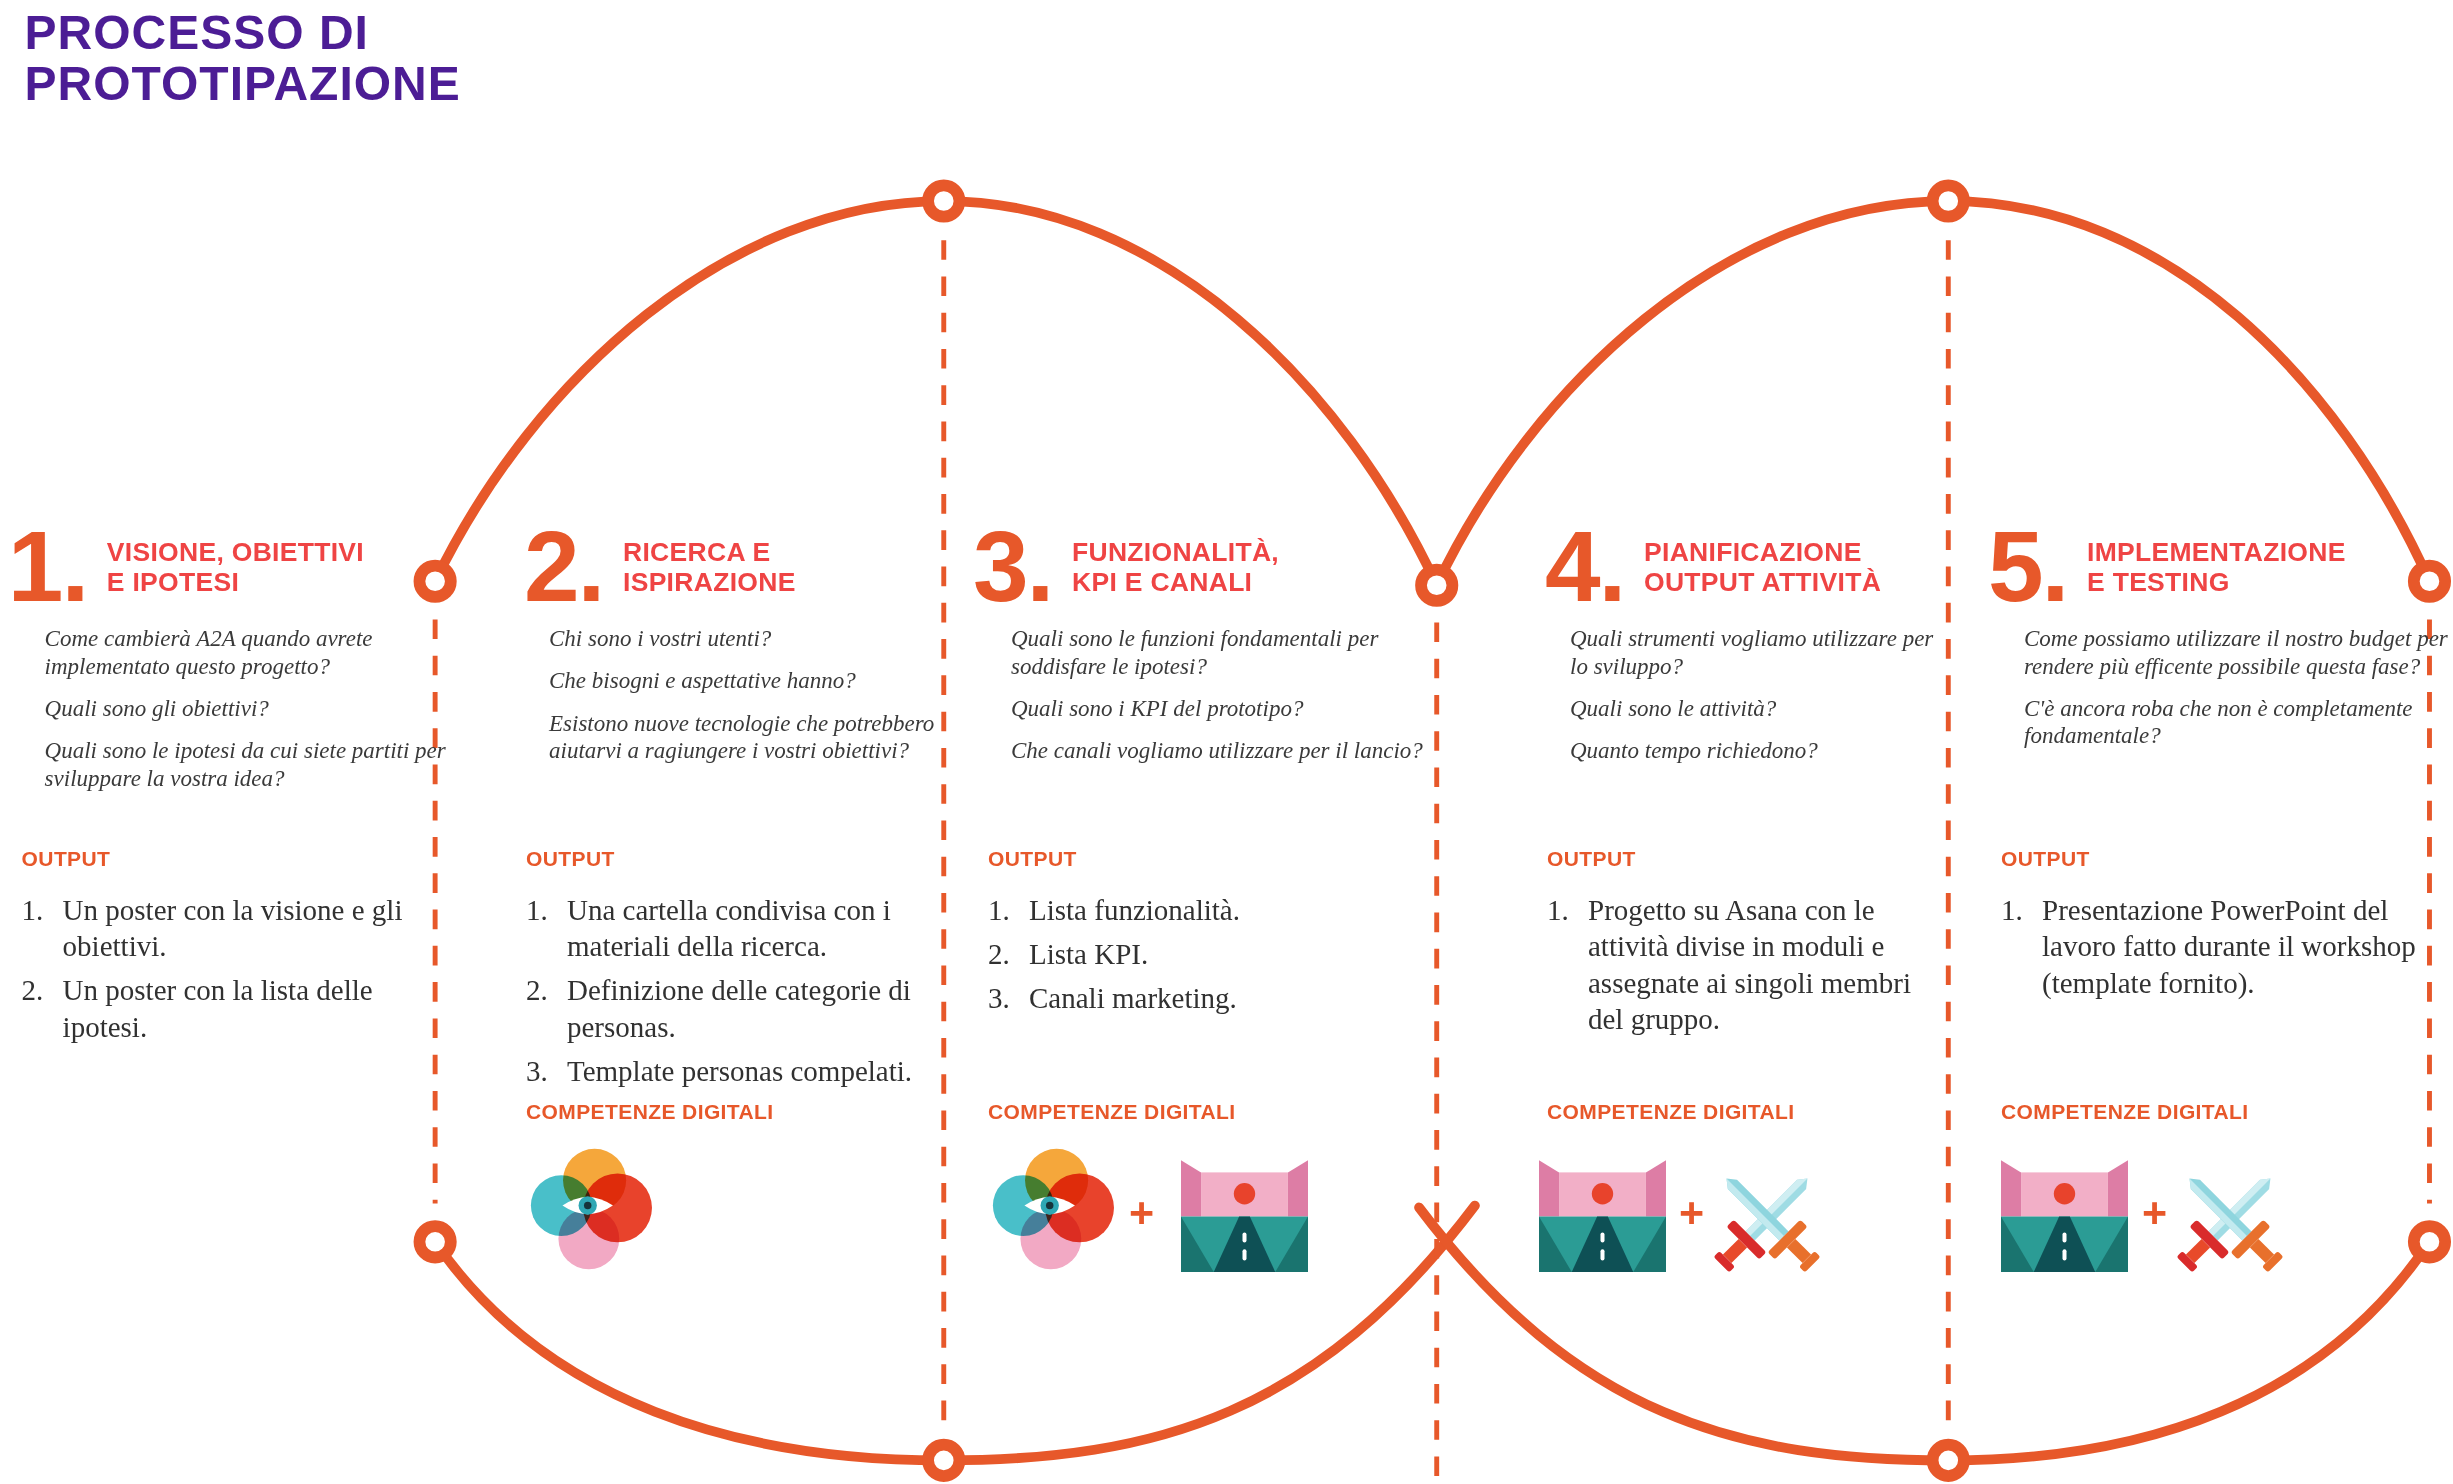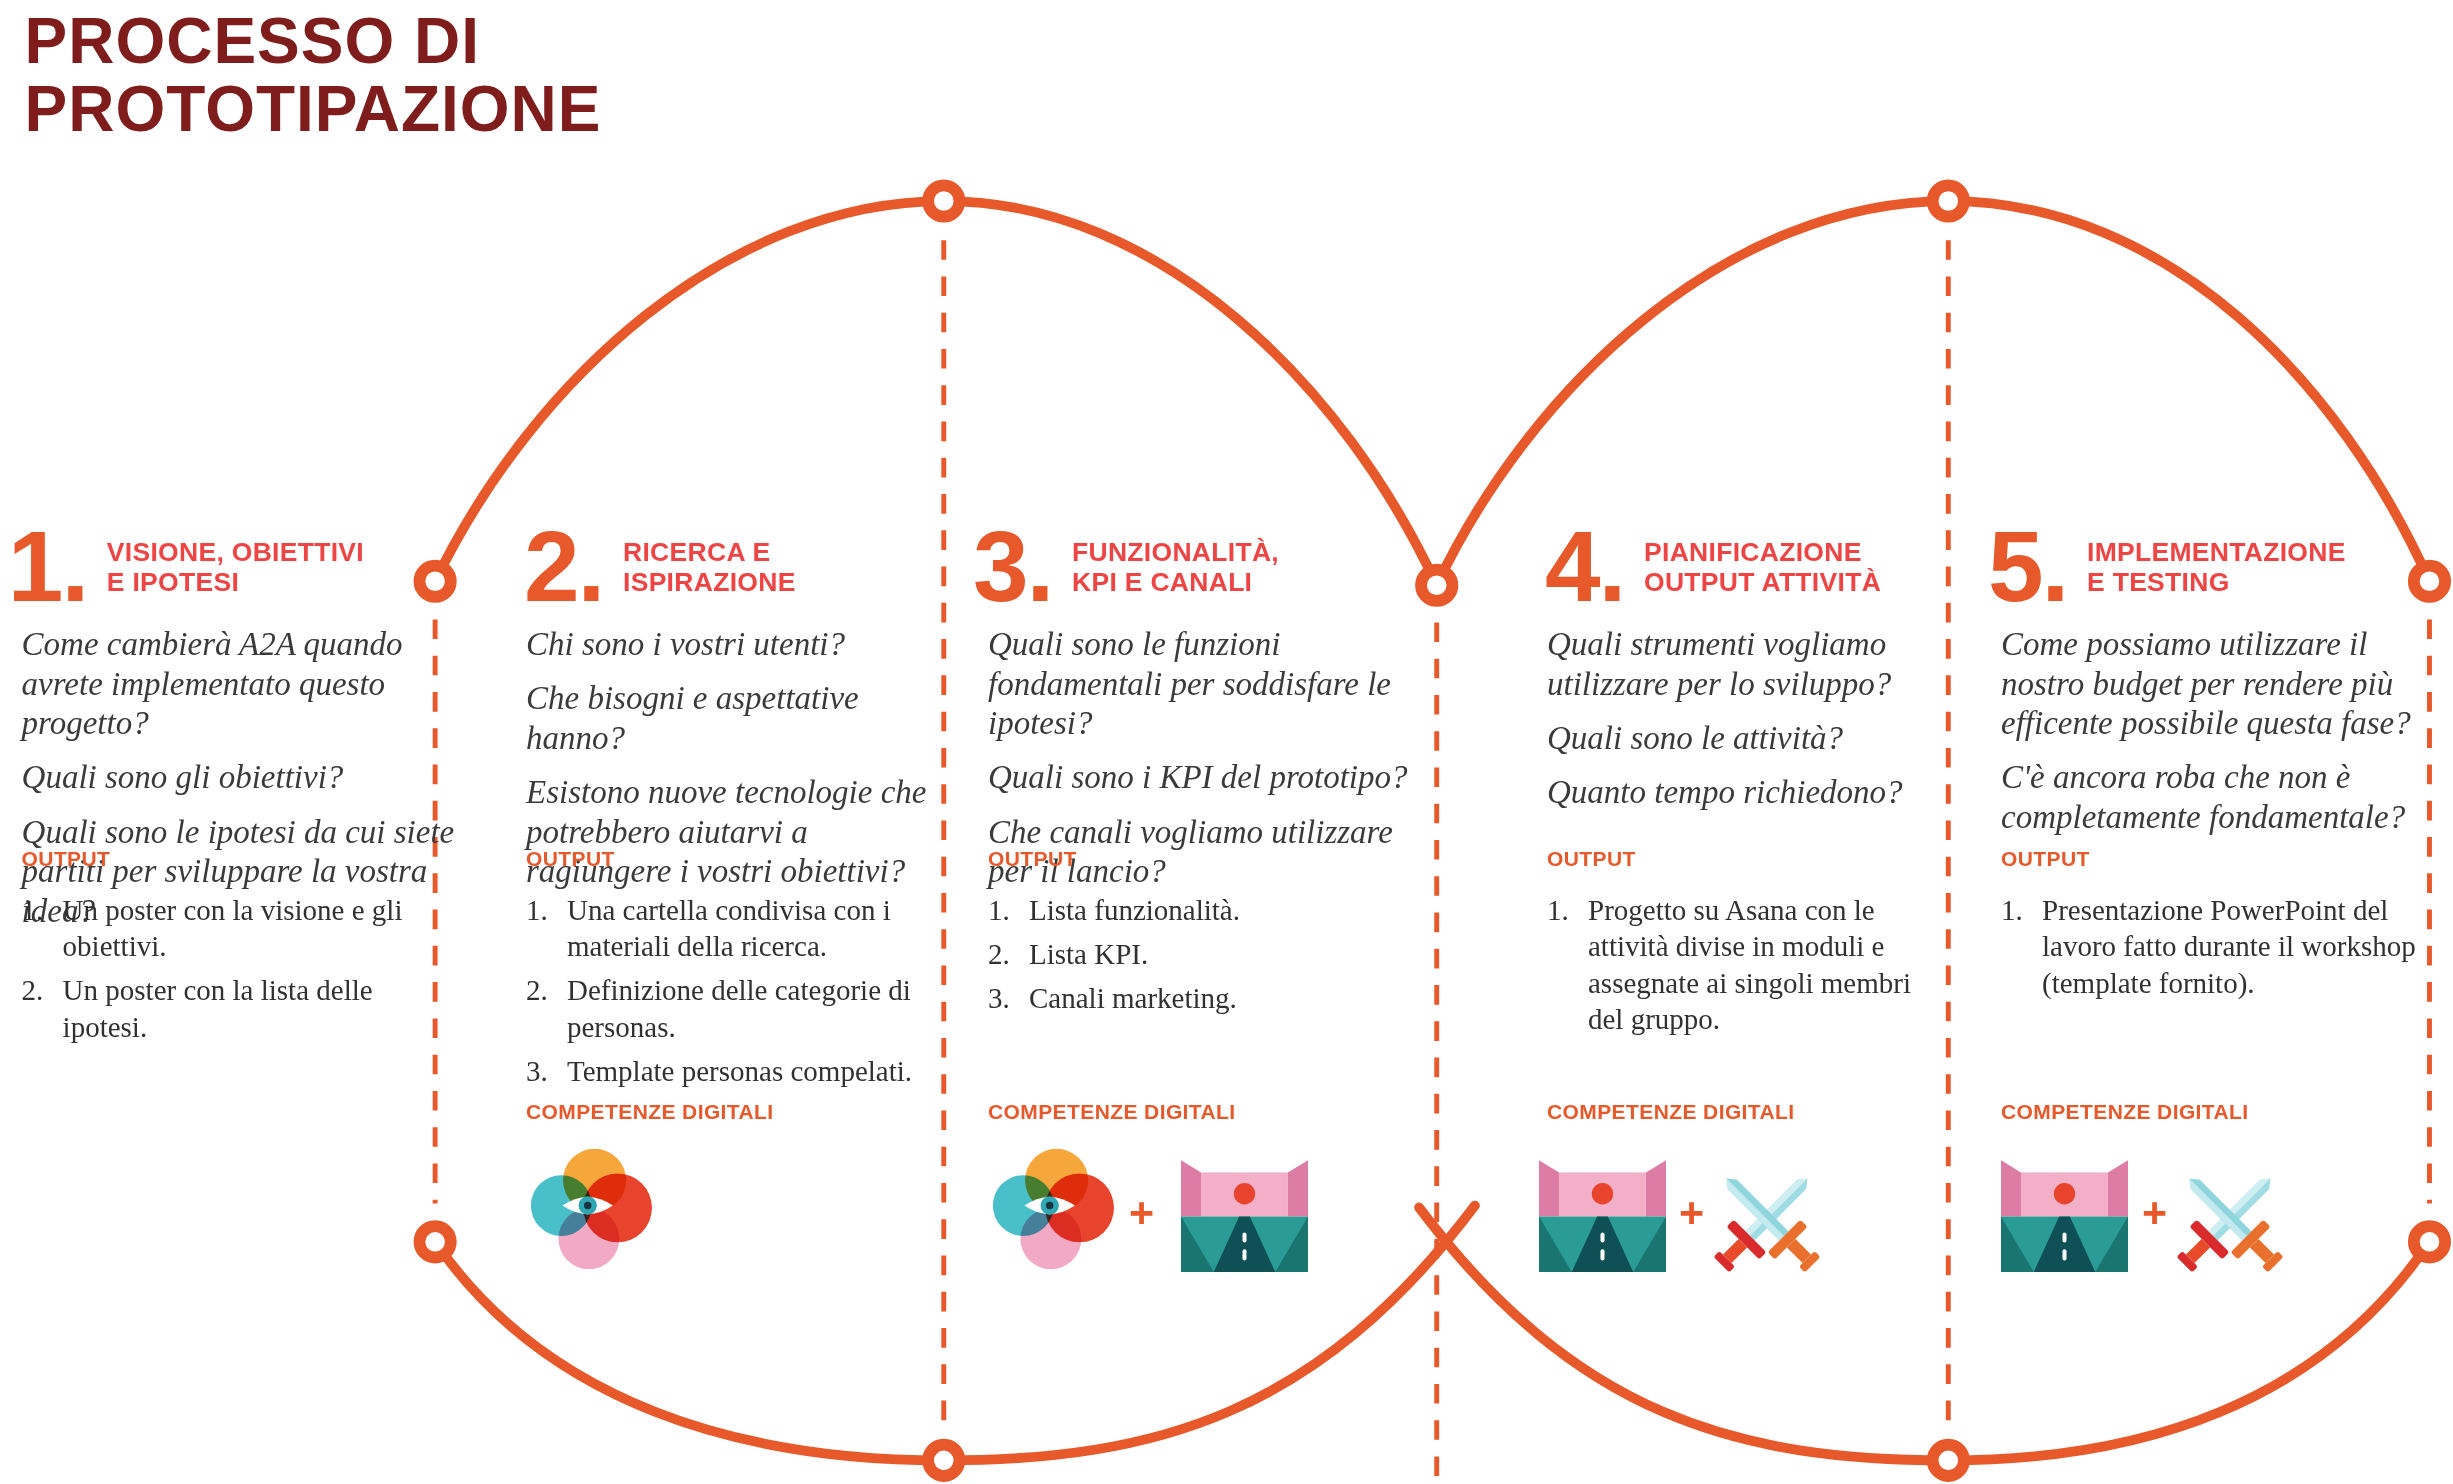--- a/index.html
+++ b/index.html
@@ -1,26 +1,26 @@
 <!DOCTYPE html>
 <html><head>
 <meta charset="utf-8">
 <style>
   html,body{margin:0;padding:0;background:#ffffff;}
   .canvas{position:relative;width:2453px;height:1485px;background:#ffffff;overflow:hidden;
           font-family:"Liberation Sans",sans-serif;}
-  .page-title{position:absolute;left:24.5px;top:7.8px;font-size:64px;font-weight:900;
-              line-height:1.06;color:#7f1d1d;letter-spacing:1px;}
+  .page-title{position:absolute;left:24.5px;top:7.8px;font-size:48px;font-weight:900;
+              line-height:1.06;color:#4c1d95;letter-spacing:1px;}
   svg.wave{position:absolute;left:0;top:0;}
   .step-head{position:absolute;top:525px;display:flex;align-items:flex-start;}
   .step-num{font-size:100px;font-weight:900;color:#E7582A;line-height:.82;letter-spacing:-2px;}
   .step-title{margin-left:19.6px;padding-top:12.7px;font-size:26.5px;font-weight:800;color:#ef4444;
               line-height:1.13;letter-spacing:0.3px;}
   .questions{position:absolute;top:625px;font-family:"Liberation Serif",serif;font-style:italic;
-             font-size:33px;color:#3a3a3a;line-height:1.2;}
+             font-size:23px;color:#3a3a3a;line-height:1.2;margin-left:23px;}
   .questions p{margin:0 0 14.7px 0;}
   .sec-label{position:absolute;font-size:21px;font-weight:800;color:#E7582A;letter-spacing:0.4px;}
   .out-label{top:847px;}
   .comp-label{top:1100px;}
   .out-list{position:absolute;top:892px;font-family:"Liberation Serif",serif;font-size:29px;
             color:#313131;line-height:1.25;}
   .out-item{display:flex;margin:0 0 7.8px 0;}
   .out-item .n{flex:0 0 41px;}
   .icon{position:absolute;}
   .plus{position:absolute;color:#E7582A;font-weight:900;font-size:43px;line-height:1;}

